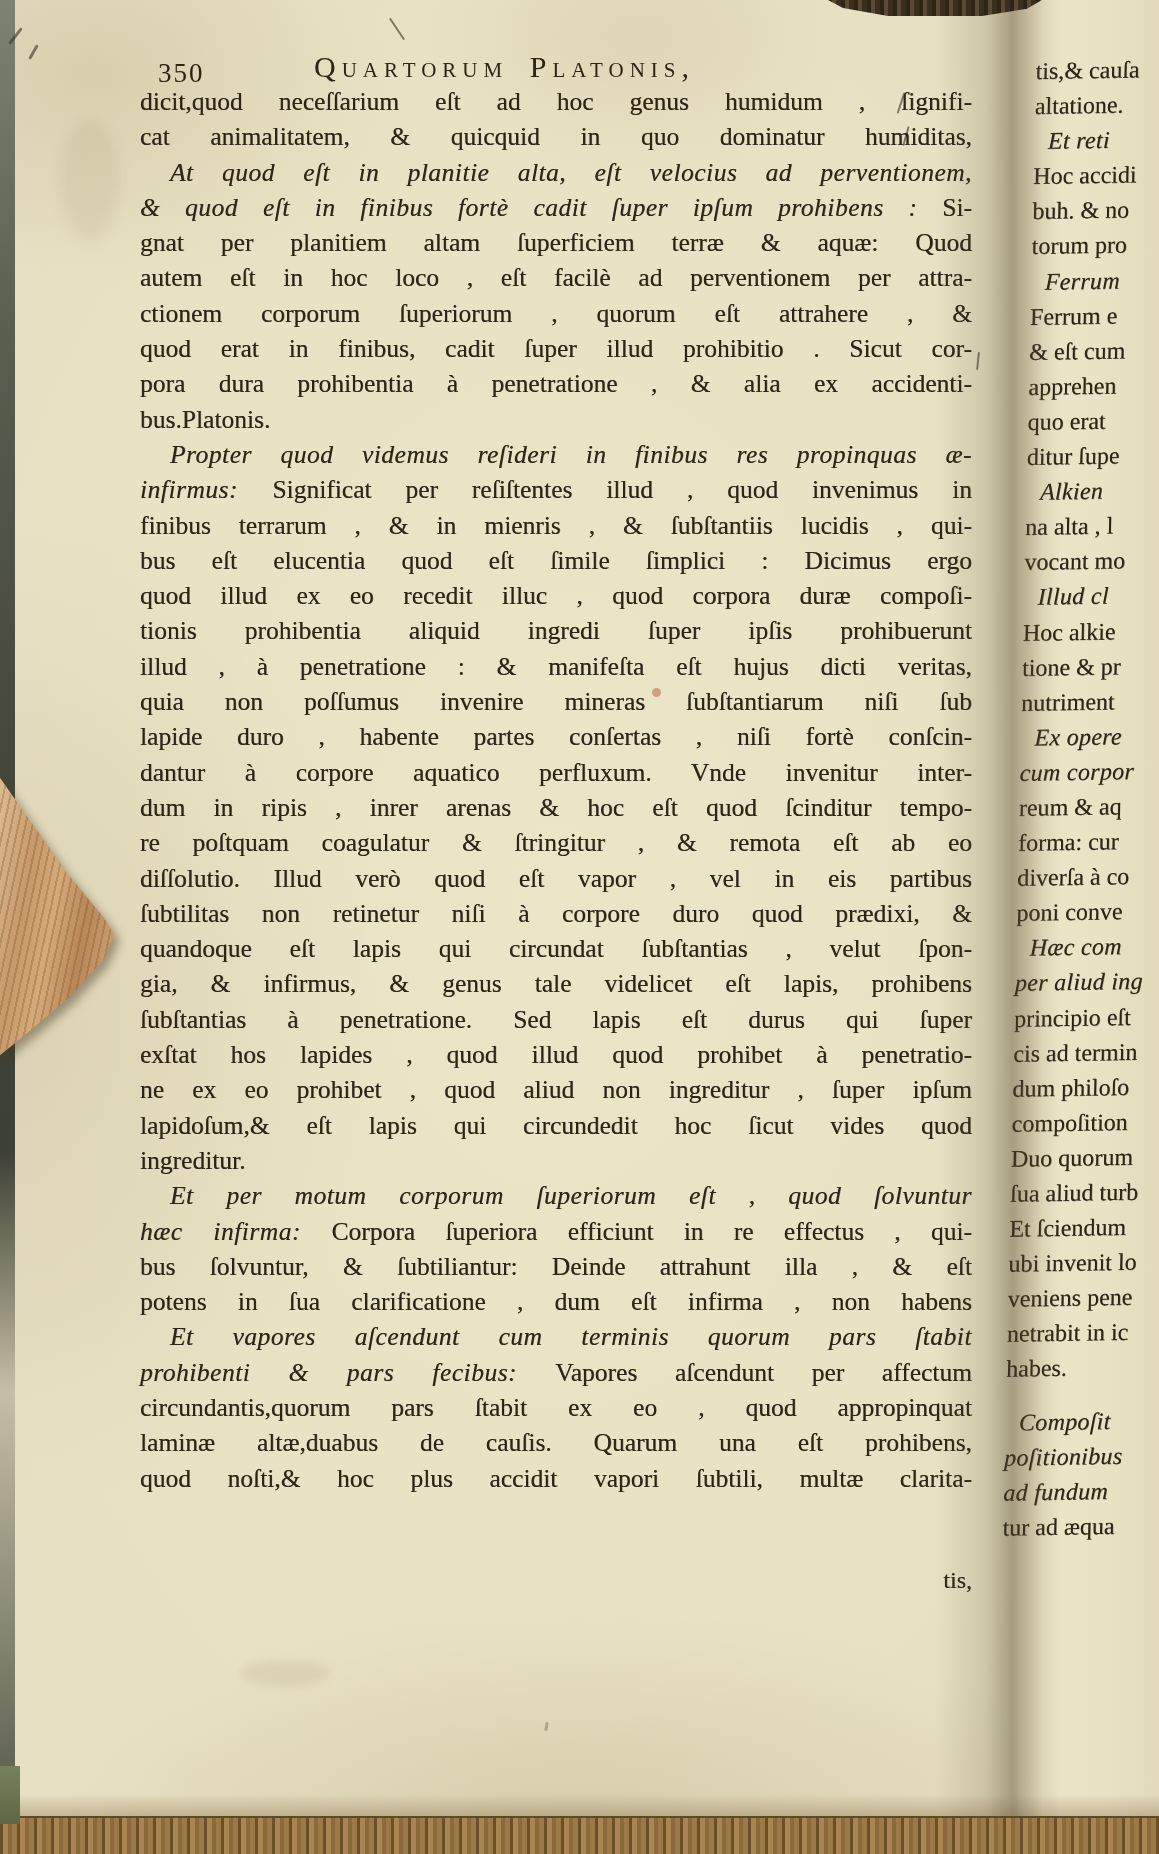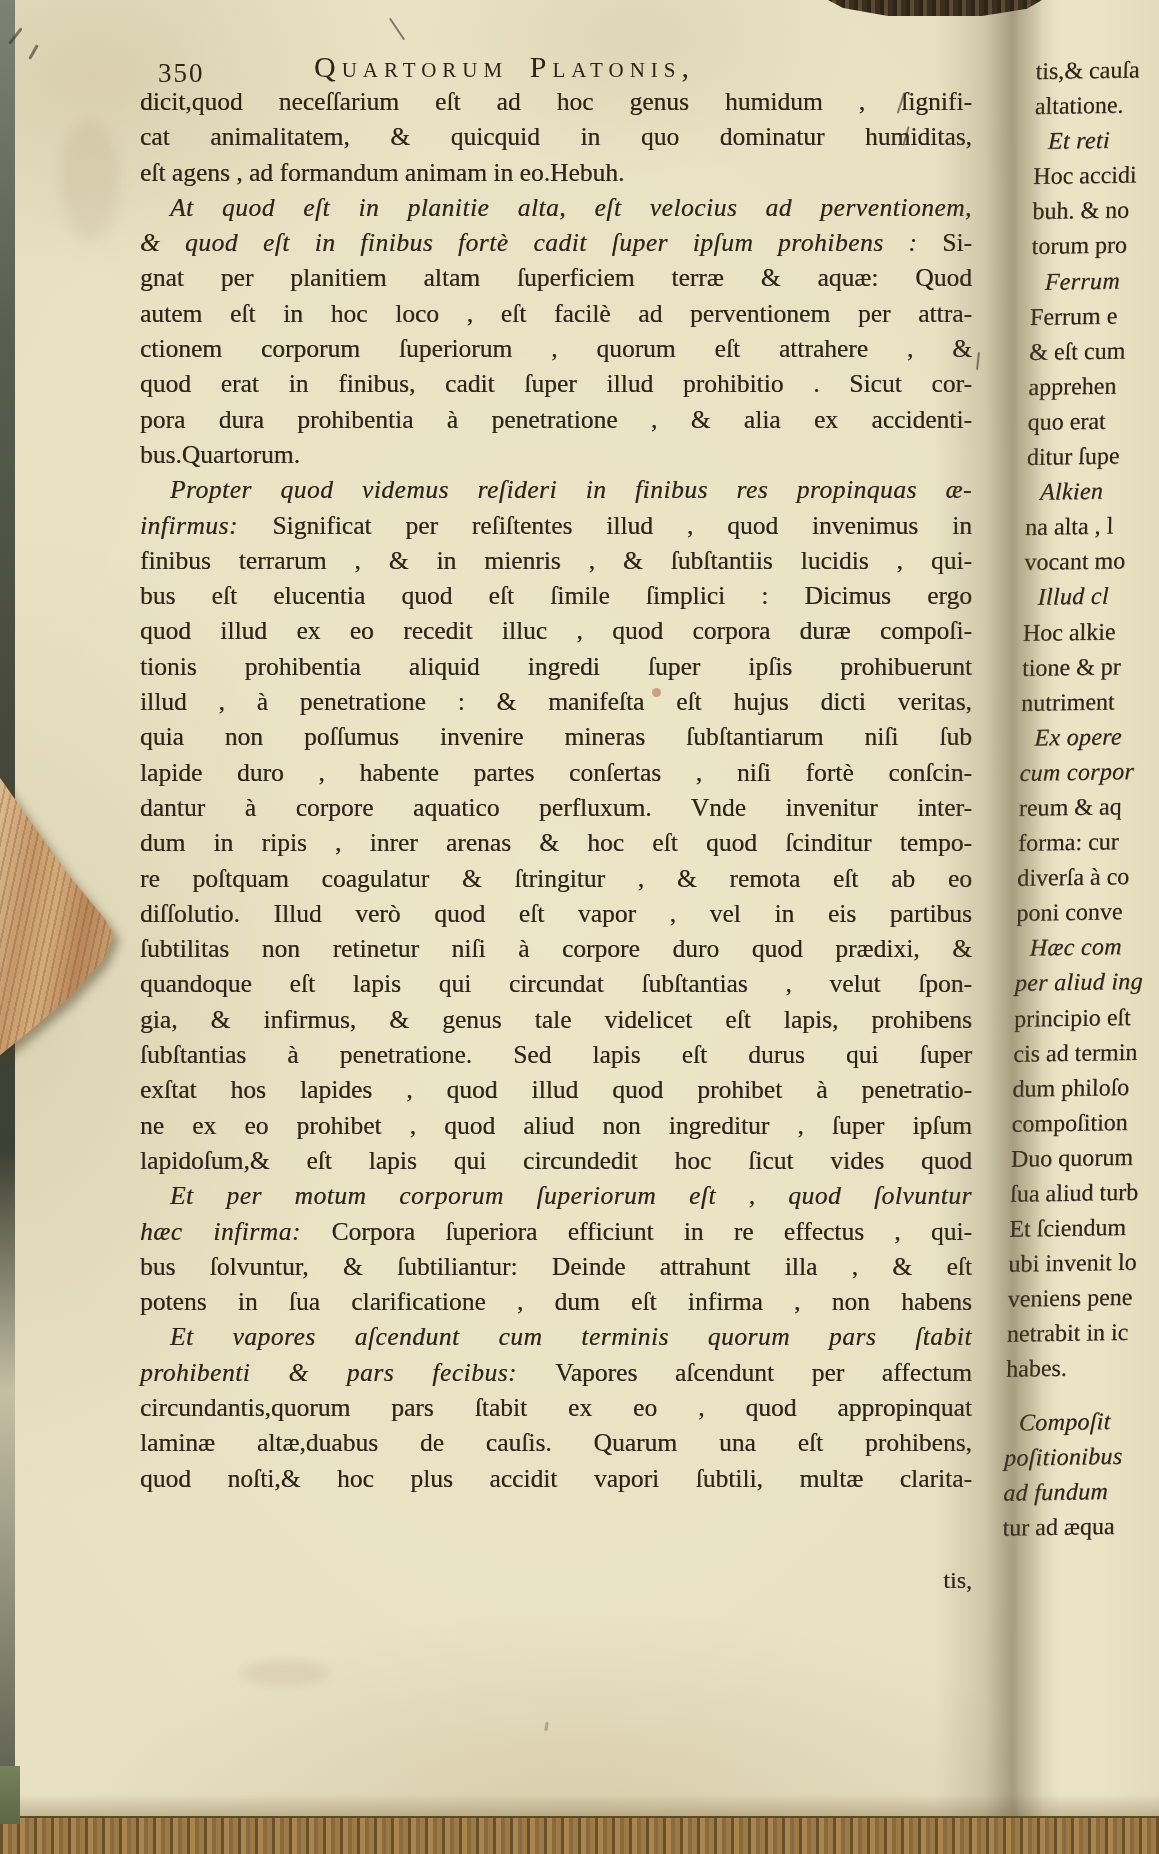--- a/index.html
+++ b/index.html
@@ -128,49 +128,49 @@
 <div class="stain stain-1"></div>
 <div class="stain stain-2"></div>
 <div class="stain stain-3"></div>
 
 <div class="page-number">350</div>
 <div class="running-title">Quartorum Platonis,</div>
 
 <div class="main-text">
     <div class="tline"><span>dicit,quod neceſſarium eſt ad hoc genus humidum , ſignifi-</span></div>
     <div class="tline"><span>cat animalitatem, &amp; quicquid in quo dominatur humiditas,</span></div>
-    <div class="tline endline"><span>eſt agens , ad formandum animam in eo.Hebuh.</span></div>
     <div class="tline indent"><span class="it">At quod eſt in planitie alta, eſt velocius ad perventionem,</span></div>
     <div class="tline"><span class="it">&amp; quod eſt in finibus fortè cadit ſuper ipſum prohibens : </span><span>Si-</span></div>
     <div class="tline"><span>gnat per planitiem altam ſuperficiem terræ &amp; aquæ: Quod</span></div>
     <div class="tline"><span>autem eſt in hoc loco , eſt facilè ad perventionem per attra-</span></div>
     <div class="tline"><span>ctionem corporum ſuperiorum , quorum eſt attrahere , &amp;</span></div>
     <div class="tline"><span>quod erat in finibus, cadit ſuper illud prohibitio . Sicut cor-</span></div>
     <div class="tline"><span>pora dura prohibentia à penetratione , &amp; alia ex accidenti-</span></div>
-    <div class="tline endline"><span>bus.Quartorum.</span></div>
+    <div class="tline endline"><span>bus.Platonis.</span></div>
     <div class="tline indent"><span class="it">Propter quod videmus reſideri in finibus res propinquas æ-</span></div>
     <div class="tline"><span class="it">infirmus: </span><span>Significat per reſiſtentes illud , quod invenimus in</span></div>
     <div class="tline"><span>finibus terrarum , &amp; in mienris , &amp; ſubſtantiis lucidis , qui-</span></div>
     <div class="tline"><span>bus eſt elucentia quod eſt ſimile ſimplici : Dicimus ergo</span></div>
     <div class="tline"><span>quod illud ex eo recedit illuc , quod corpora duræ compoſi-</span></div>
     <div class="tline"><span>tionis prohibentia aliquid ingredi ſuper ipſis prohibuerunt</span></div>
     <div class="tline"><span>illud , à penetratione : &amp; manifeſta eſt hujus dicti veritas,</span></div>
     <div class="tline"><span>quia non poſſumus invenire mineras ſubſtantiarum niſi ſub</span></div>
     <div class="tline"><span>lapide duro , habente partes conſertas , niſi fortè conſcin-</span></div>
     <div class="tline"><span>dantur à corpore aquatico perfluxum. Vnde invenitur inter-</span></div>
     <div class="tline"><span>dum in ripis , inrer arenas &amp; hoc eſt quod ſcinditur tempo-</span></div>
     <div class="tline"><span>re poſtquam coagulatur &amp; ſtringitur , &amp; remota eſt ab eo</span></div>
     <div class="tline"><span>diſſolutio.  Illud verò quod eſt vapor , vel in eis partibus</span></div>
     <div class="tline"><span>ſubtilitas non retinetur niſi à corpore duro quod prædixi, &amp;</span></div>
     <div class="tline"><span>quandoque eſt lapis qui circundat ſubſtantias , velut ſpon-</span></div>
     <div class="tline"><span>gia, &amp; infirmus, &amp; genus tale videlicet eſt lapis, prohibens</span></div>
     <div class="tline"><span>ſubſtantias à penetratione.  Sed lapis eſt durus qui ſuper</span></div>
     <div class="tline"><span>exſtat hos lapides , quod illud quod prohibet à penetratio-</span></div>
     <div class="tline"><span>ne ex eo prohibet , quod aliud non ingreditur , ſuper ipſum</span></div>
     <div class="tline"><span>lapidoſum,&amp; eſt lapis qui circundedit hoc ſicut vides quod</span></div>
+    <div class="tline endline"><span>ingreditur.</span></div>
     <div class="tline indent"><span class="it">Et per motum corporum ſuperiorum eſt , quod ſolvuntur</span></div>
     <div class="tline"><span class="it">hæc infirma: </span><span>Corpora ſuperiora efficiunt in re effectus , qui-</span></div>
     <div class="tline"><span>bus ſolvuntur, &amp; ſubtiliantur: Deinde attrahunt illa , &amp; eſt</span></div>
     <div class="tline"><span>potens in ſua clarificatione , dum eſt infirma , non habens</span></div>
     <div class="tline indent"><span class="it">Et vapores aſcendunt cum terminis quorum pars ſtabit</span></div>
     <div class="tline"><span class="it">prohibenti &amp; pars fecibus: </span><span>Vapores aſcendunt per affectum</span></div>
     <div class="tline"><span>circundantis,quorum pars ſtabit ex eo , quod appropinquat</span></div>
     <div class="tline"><span>laminæ altæ,duabus de cauſis.  Quarum una eſt prohibens,</span></div>
     <div class="tline"><span>quod noſti,&amp; hoc plus accidit vapori ſubtili, multæ clarita-</span></div>
   </div>

